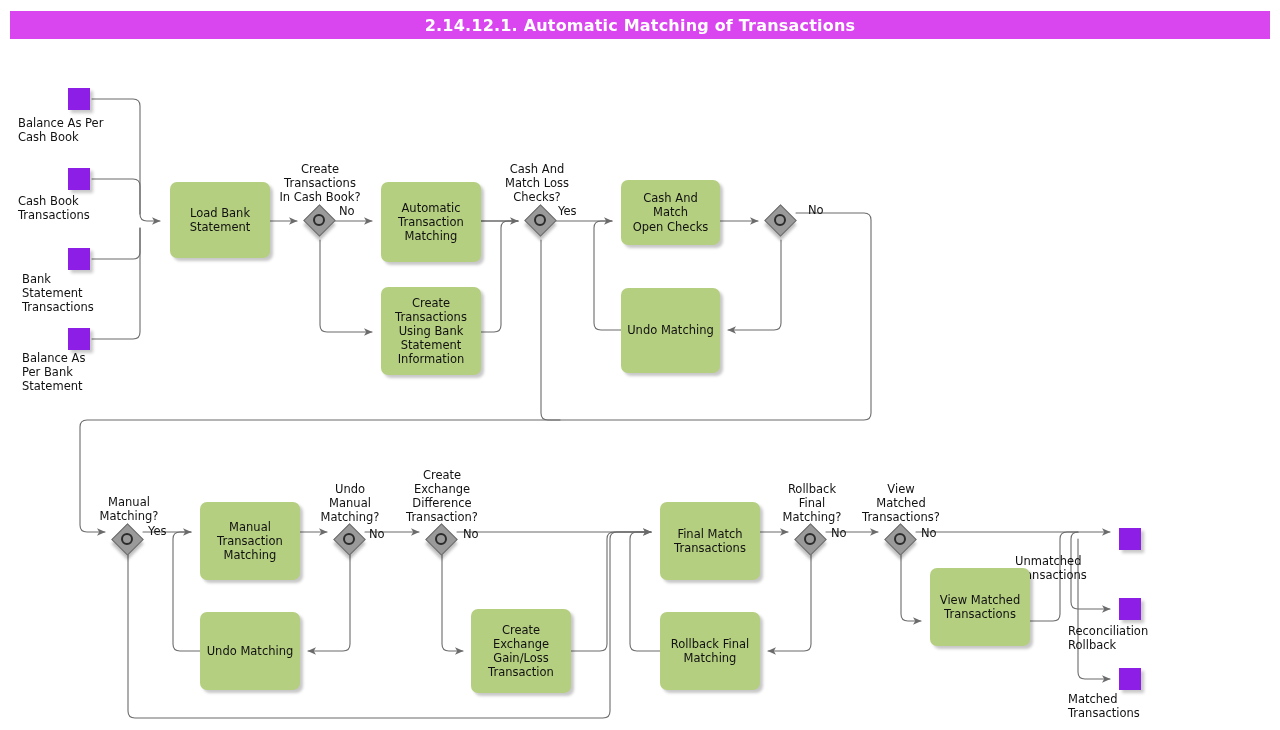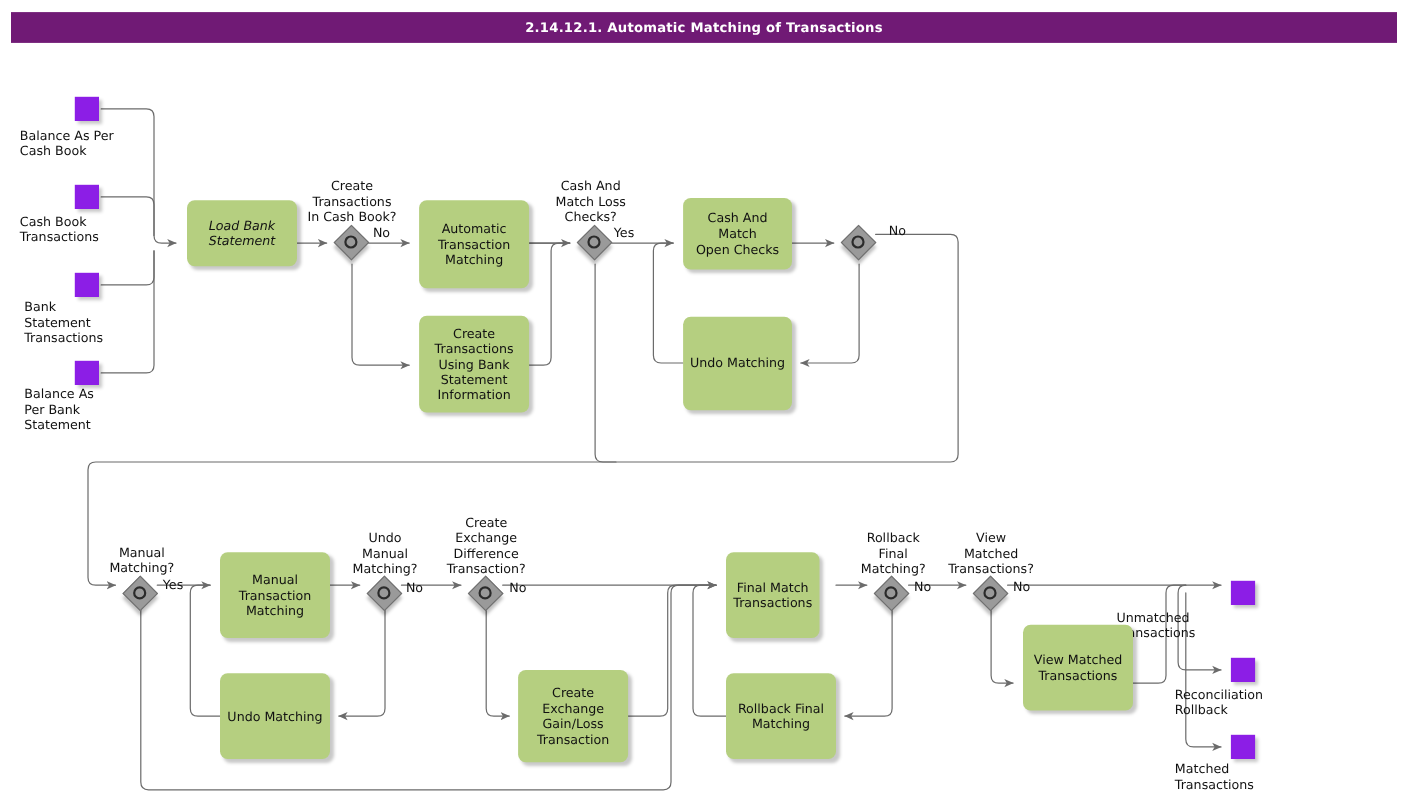--- a/index.html
+++ b/index.html
@@ -19,23 +19,23 @@
     width: 1280px;
     height: 730px;
     background: #ffffff;
   }
   .titlebar {
     position: absolute;
     left: 10px;
     top: 11px;
     width: 1260px;
     height: 28px;
-    background: #701a75;
+    background: #d946ef;
     color: #ffffff;
-    font-size: 12px;
+    font-size: 16px;
     font-weight: bold;
     display: flex;
     align-items: center;
     justify-content: center;
     letter-spacing: 0.2px;
   }
   #edges {
     position: absolute;
     left: 0;
     top: 0;
@@ -224,42 +224,42 @@
 Transactions</div>
 
   <div class="dataobj" style="left:1119px; top:598px;"></div>
   <div class="objlabel" style="left:1068px; top:624px; width:124px;">Reconciliation
 Rollback</div>
 
   <div class="dataobj" style="left:1119px; top:668px;"></div>
   <div class="objlabel" style="left:1068px; top:692px; width:124px;">Matched
 Transactions</div>
 
-  <div class="task" style="left:170px; top:182px; width:100px; height:60px;font-style:italic;">Load Bank
+  <div class="task" style="left:170px; top:182px; width:100px; height:76px;">Load Bank
 Statement</div>
   <div class="task" style="left:381px; top:182px; width:100px; height:80px;">Automatic
 Transaction
 Matching</div>
   <div class="task" style="left:381px; top:287px; width:100px; height:88px;">Create
 Transactions
 Using Bank
 Statement
 Information</div>
   <div class="task" style="left:621px; top:180px; width:99px; height:65px;">Cash And Match
 Open Checks</div>
   <div class="task" style="left:621px; top:288px; width:99px; height:85px;">Undo Matching</div>
   <div class="task" style="left:200px; top:502px; width:100px; height:78px;">Manual
 Transaction
 Matching</div>
   <div class="task" style="left:200px; top:612px; width:100px; height:78px;">Undo Matching</div>
   <div class="task" style="left:471px; top:609px; width:100px; height:84px;">Create
 Exchange
 Gain/Loss
 Transaction</div>
-  <div class="task" style="left:660px; top:502px; width:85px; height:78px;">Final Match
+  <div class="task" style="left:660px; top:502px; width:100px; height:78px;">Final Match
 Transactions</div>
   <div class="task" style="left:660px; top:612px; width:100px; height:78px;">Rollback Final
 Matching</div>
   <div class="task" style="left:930px; top:568px; width:100px; height:78px;">View Matched
 Transactions</div>
 
   <div class="gateway" style="left:305px; top:206px;">
     <div class="dshape"></div>
     <div class="dring"></div>
   </div>

